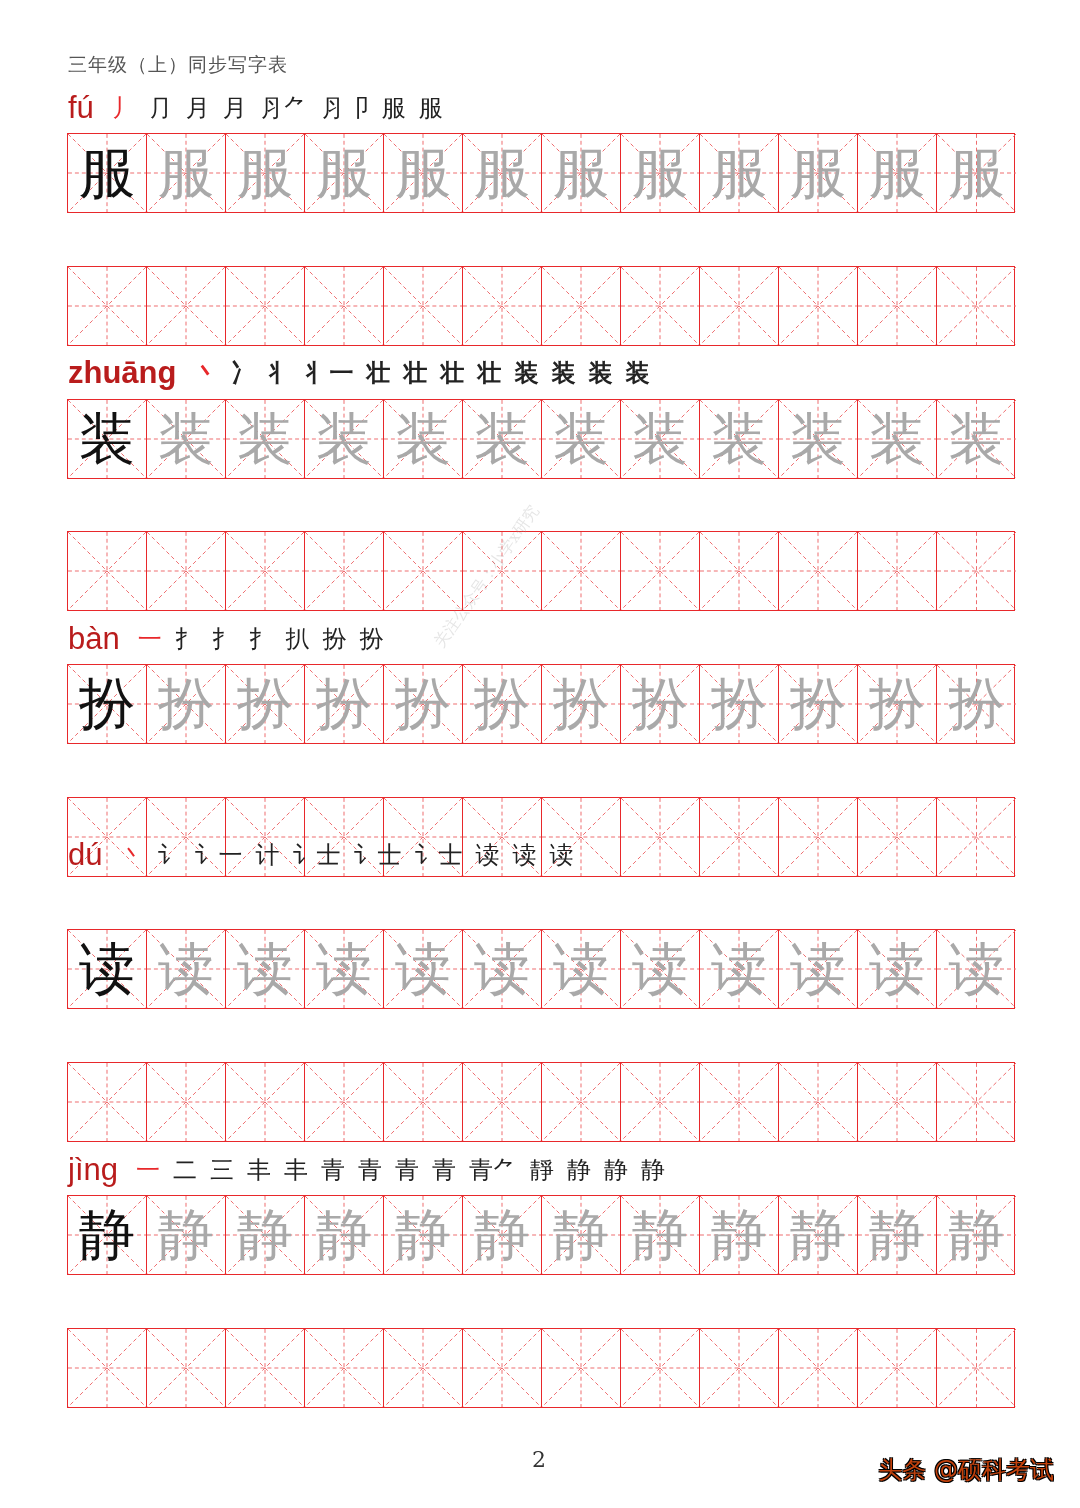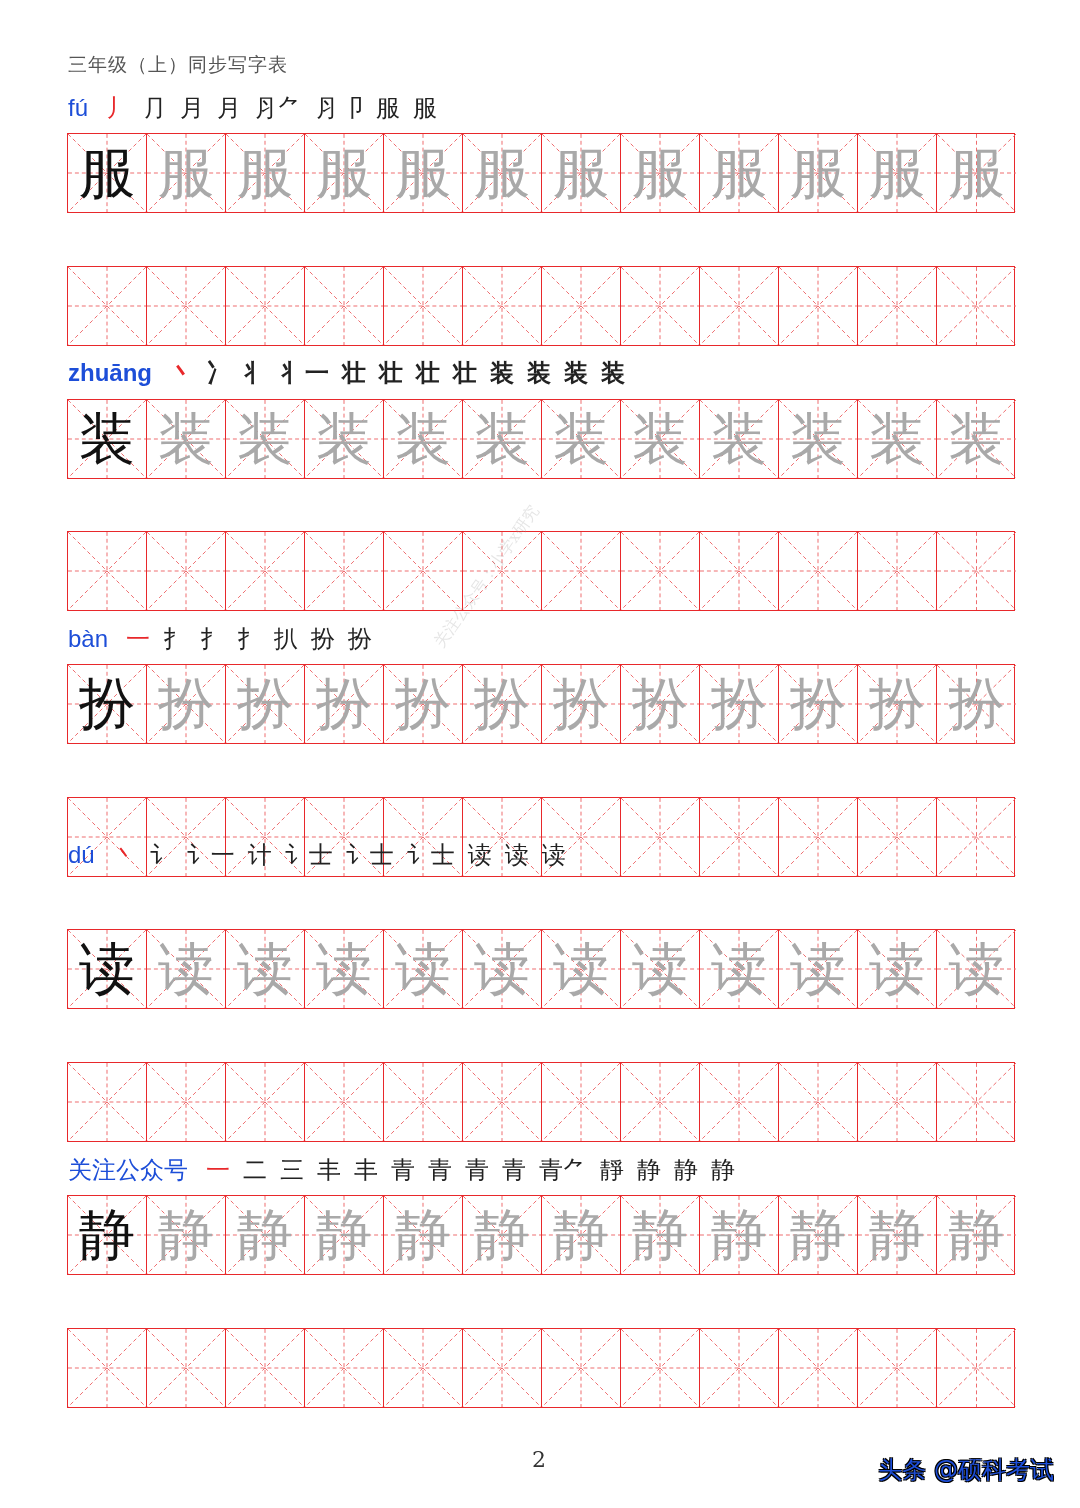--- a/index.html
+++ b/index.html
@@ -1,29 +1,29 @@
 <!DOCTYPE html>
 <html><head>
 <meta charset="utf-8">
 <style>
   html,body{margin:0;padding:0;background:#fff;}
   body{width:1080px;height:1508px;position:relative;overflow:hidden;font-family:"DejaVu Serif","Liberation Serif",serif;}
   .header{position:absolute;left:68px;top:40px;font-size:19px;color:#555;letter-spacing:1px;margin-top:12px;}
   .pinyin-line{position:absolute;left:68px;height:40px;display:flex;align-items:center;}
-  .pinyin{font-family:"Liberation Sans","DejaVu Sans",sans-serif;font-size:24px;color:#1d4ed8;margin-right:18px;}
+  .pinyin{font-family:"Liberation Sans","DejaVu Sans",sans-serif;font-size:31px;color:#b91c1c;margin-right:18px;}
   .stroke{font-size:24px;color:#222;margin-right:13px;position:relative;display:inline-block;}
   .grid-row{position:absolute;left:67px;width:948px;height:80px;display:flex;border:1.5px solid #e8282b;box-sizing:border-box;}
   .cell{position:relative;width:79px;height:100%;box-sizing:border-box;border-right:1.5px solid #e8282b;flex:none;}
   .cell:last-child{border-right:none;}
   .cell svg{position:absolute;left:0;top:0;width:100%;height:100%;}
   .cell .ch{position:absolute;left:0;top:0;width:100%;height:100%;display:flex;align-items:center;justify-content:center;font-size:56px;line-height:1;}
   .cell .ch.model{color:#111;}
   .cell .ch.trace{color:#a9a9a9;}
   .page-num{position:absolute;left:532px;top:1447px;font-size:22px;color:#333;}
-  .credit{position:absolute;right:26px;top:1454px;font-family:"DejaVu Sans","Liberation Sans",sans-serif;font-size:24px;color:#1d4ed8;text-shadow:1px 1px 0 #000,-1px -1px 0 #000,1px -1px 0 #000,-1px 1px 0 #000;}
+  .credit{position:absolute;right:26px;top:1454px;font-family:"DejaVu Sans","Liberation Sans",sans-serif;font-size:24px;color:#c2410c;text-shadow:1px 1px 0 #000,-1px -1px 0 #000,1px -1px 0 #000,-1px 1px 0 #000;}
   .watermark{position:absolute;left:430px;top:640px;transform:rotate(-55deg);transform-origin:left top;font-size:16px;color:rgba(150,150,150,0.25);white-space:nowrap;pointer-events:none;}
 </style>
 </head>
 <body>
 
 <div class="header">三年级（上）同步写字表</div>
 
 <div id="sheet">
     <div class="pinyin-line" style="top: 88px;">
       <span class="pinyin">fú</span>
@@ -900,21 +900,21 @@
       <div class="cell">
         <svg viewBox="0 0 79 80" preserveAspectRatio="none">
           <line x1="0" y1="40" x2="79" y2="40" stroke="#ee6b6d" stroke-width="1" stroke-dasharray="4 3"></line>
           <line x1="39.5" y1="0" x2="39.5" y2="80" stroke="#ee6b6d" stroke-width="1" stroke-dasharray="4 3"></line>
           <line x1="0" y1="0" x2="79" y2="80" stroke="#ee6b6d" stroke-width="1" stroke-dasharray="4 3"></line>
           <line x1="79" y1="0" x2="0" y2="80" stroke="#ee6b6d" stroke-width="1" stroke-dasharray="4 3"></line>
         </svg>
       </div>
     </div>
     <div class="pinyin-line" style="top: 1150px;">
-      <span class="pinyin">关注公众号</span>
+      <span class="pinyin">jìng</span>
       <span class="stroke" style="color: rgb(232, 40, 43);">一</span>
       <span class="stroke">二</span>
       <span class="stroke">三</span>
       <span class="stroke">丰</span>
       <span class="stroke">丰</span>
       <span class="stroke">青</span>
       <span class="stroke">青</span>
       <span class="stroke">青</span>
       <span class="stroke">青</span>
       <span class="stroke">青⺈</span>

